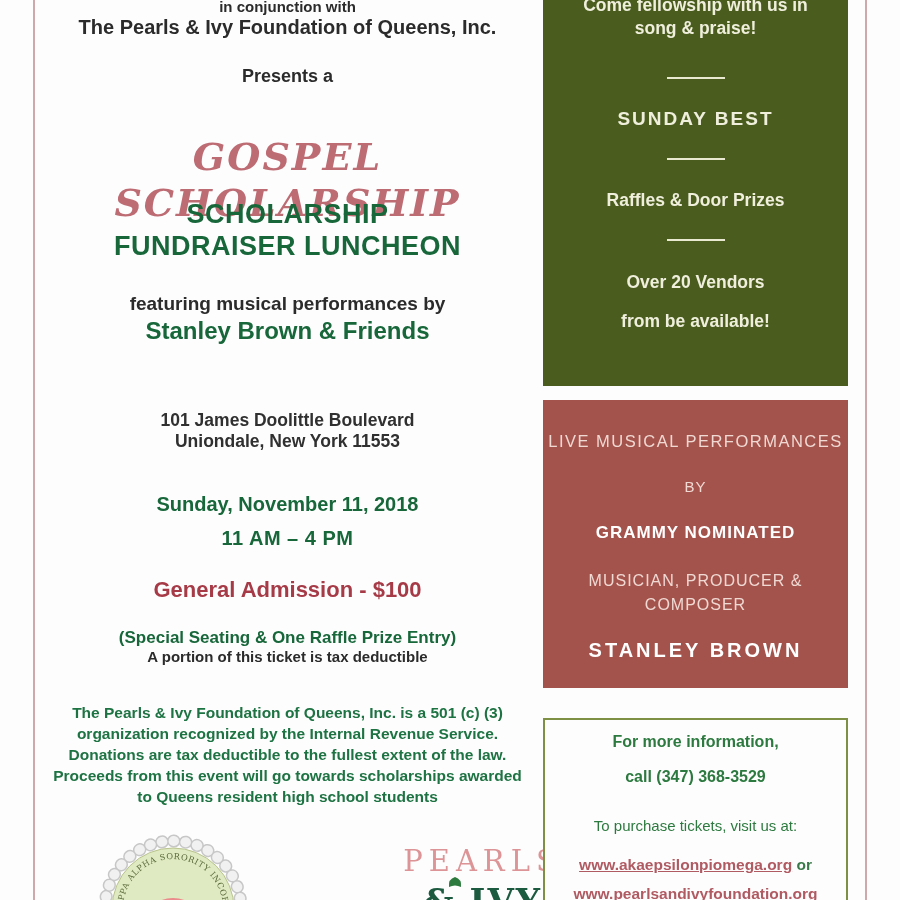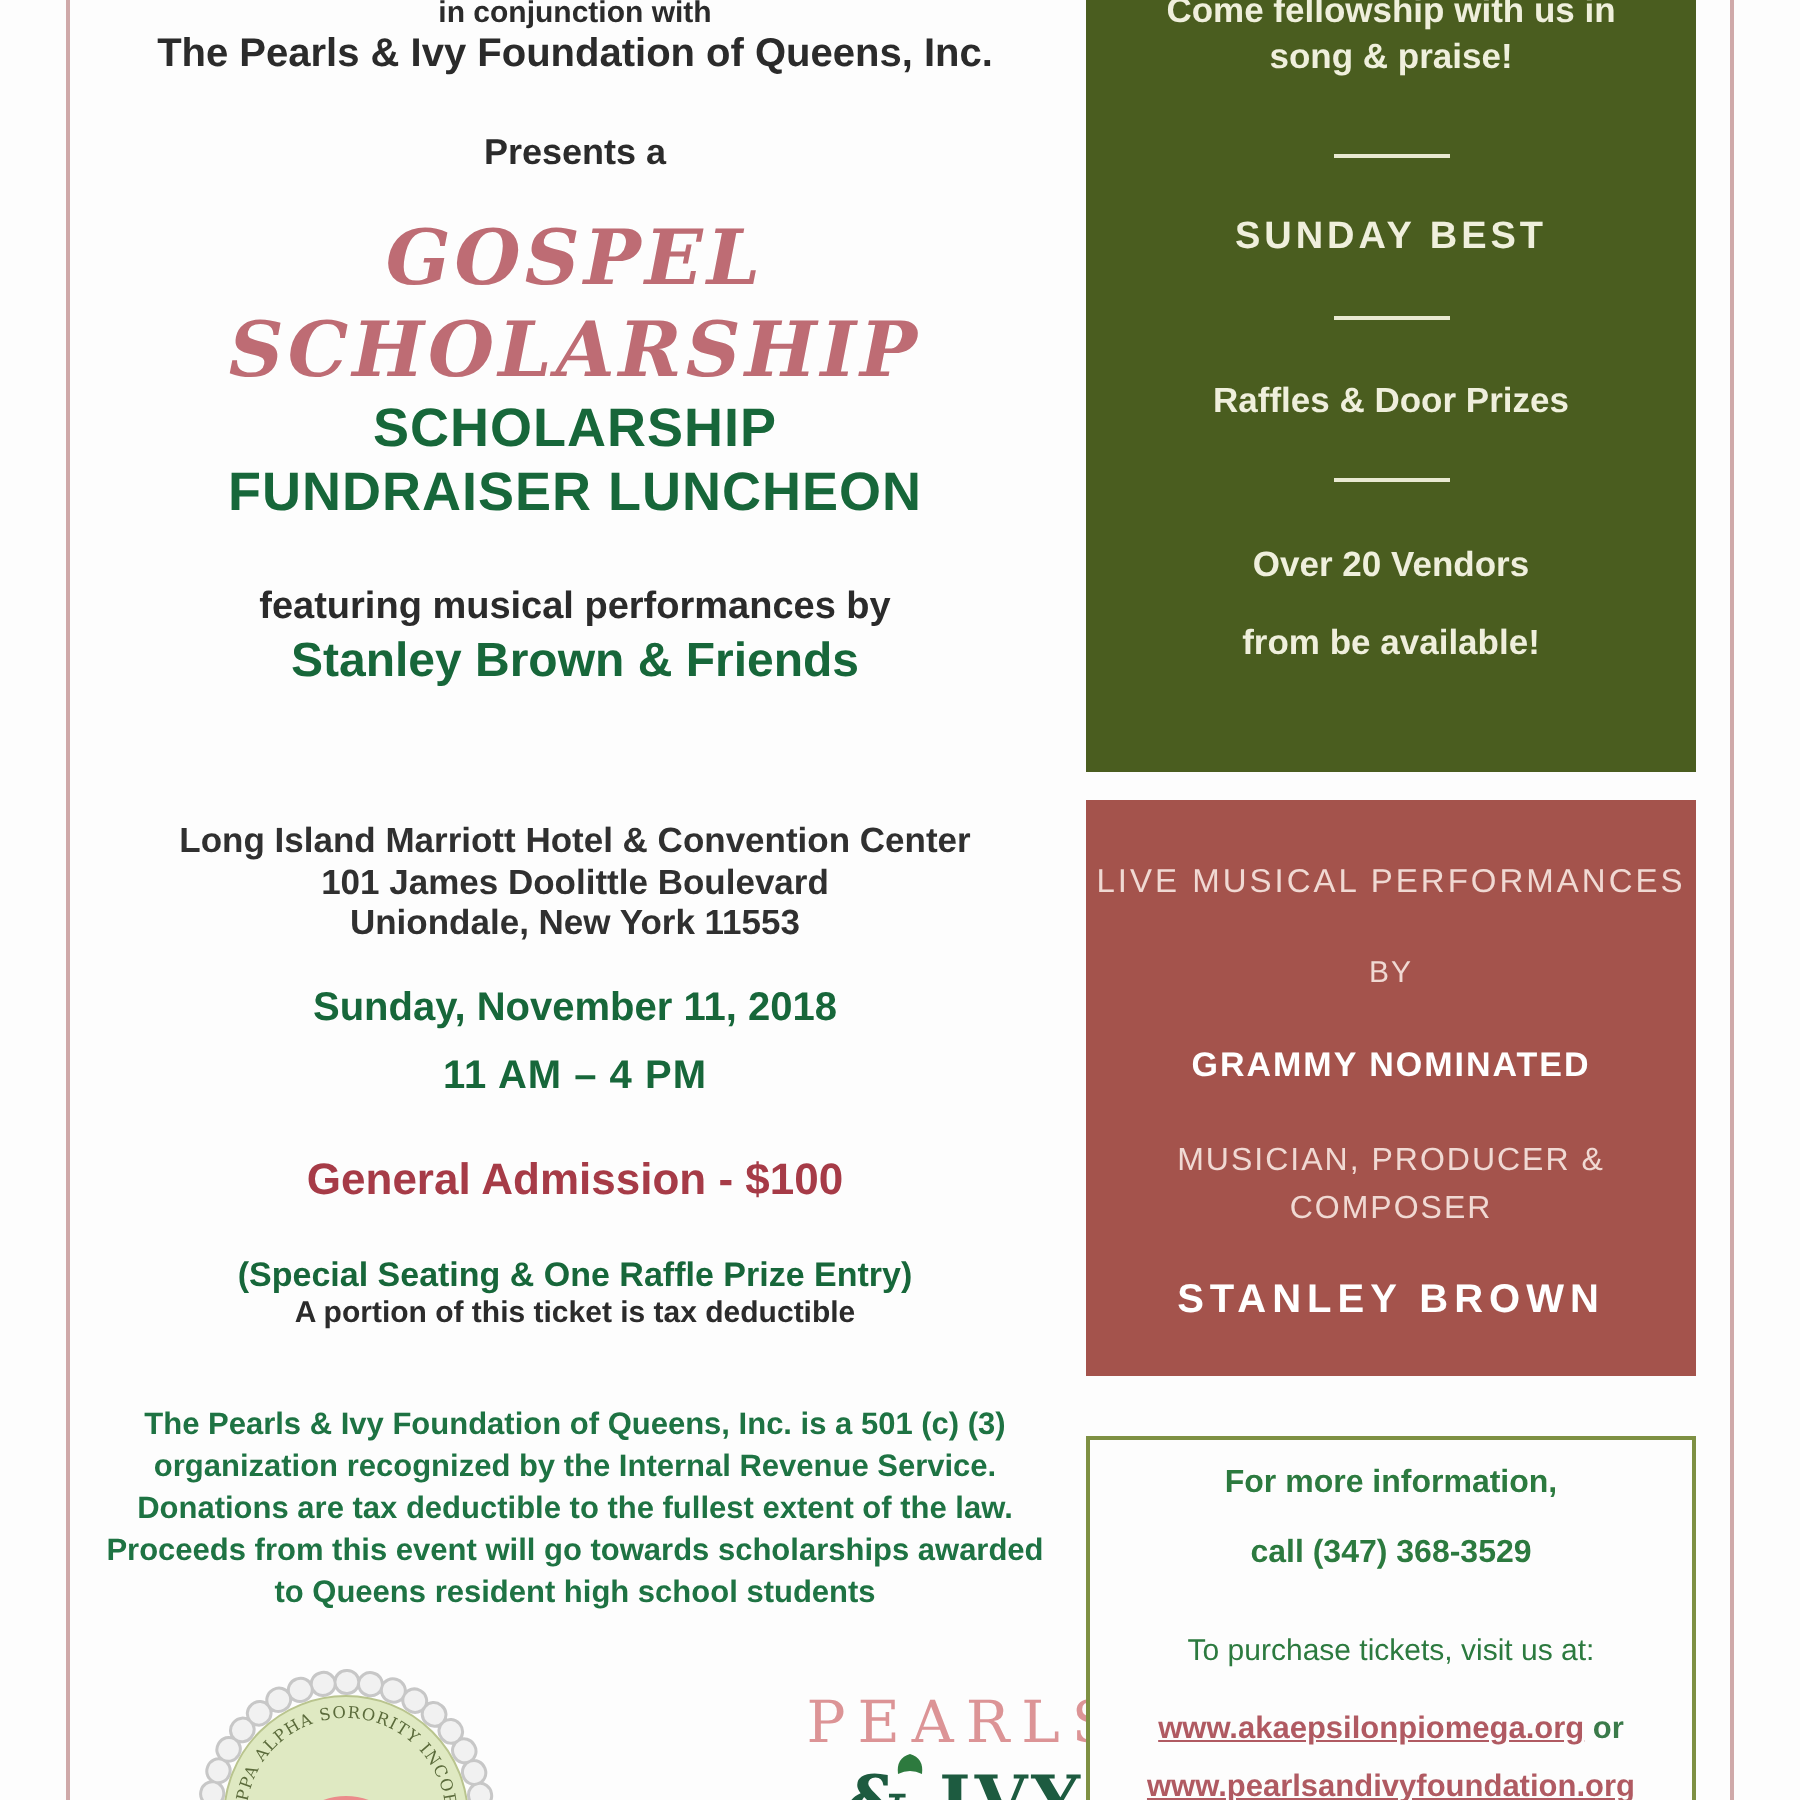--- a/index.html
+++ b/index.html
@@ -13,21 +13,21 @@
   .vrule.right { left:865px; }
 
   
   .leftcol { position:absolute; left:35px; top:0; width:505px; height:900px; text-align:center; }
   .blk { position:absolute; left:0; width:100%; }
   .conj       { top:-2px;  font-size:15px; font-weight:bold; color:#2b2b2b; }
   .foundation { top:16px;  font-size:20px; font-weight:bold; color:#2b2b2b; }
   .presents   { top:66px;  font-size:18px; font-weight:bold; color:#2b2b2b; }
   .title1, .title2 {
     font-family:"DejaVu Serif", serif; font-style:italic; font-weight:bold;
-    color:#be6c74; font-size:38px; letter-spacing:2px;
+    color:#be6c74; font-size:38px; letter-spacing:2px;margin-top:28px;
   }
   .title1 { top:106px; }
   .title2 { top:152px; }
   .sub1, .sub2 { font-size:27px; font-weight:bold; color:#17673a; letter-spacing:0.5px; }
   .sub1 { top:199px; }
   .sub2 { top:231px; }
   .featuring { top:293px; font-size:19px; font-weight:bold; color:#2b2b2b; }
   .performer { top:317px; font-size:24px; font-weight:bold; color:#17673a; }
   .venue  { top:410px; font-size:17.5px; font-weight:bold; color:#303030; line-height:20.5px; }
   .date   { top:493px; font-size:20px; font-weight:bold; color:#17673a; }
@@ -104,21 +104,20 @@
     <div class="blk foundation">The Pearls &amp; Ivy Foundation of Queens, Inc.</div>
     <div class="blk presents">Presents a</div>
     <div class="blk title1">GOSPEL</div>
     <div class="blk title2">SCHOLARSHIP</div>
     <div class="blk sub1">SCHOLARSHIP</div>
     <div class="blk sub2">FUNDRAISER LUNCHEON</div>
     <div class="blk featuring">featuring musical performances by</div>
     <div class="blk performer">Stanley Brown &amp; Friends</div>
 
     <div class="blk venue">
-      <div>Long Island Marriott Hotel &amp; Convention Center</div>
       <div>101 James Doolittle Boulevard</div>
       <div>Uniondale, New York 11553</div>
     </div>
 
     <div class="blk date">Sunday, November 11, 2018</div>
     <div class="blk time">11 AM – 4 PM</div>
     <div class="blk ga">General Admission - $100</div>
     <div class="blk vipnote">(Special Seating &amp; One Raffle Prize Entry)</div>
     <div class="blk taxnote">A portion of this ticket is tax deductible</div>
     <div class="blk disclaimer">The Pearls &amp; Ivy Foundation of Queens, Inc. is a 501 (c) (3) organization recognized by the Internal Revenue Service. Donations are tax deductible to the fullest extent of the law. Proceeds from this event will go towards scholarships awarded to Queens resident high school students</div>

